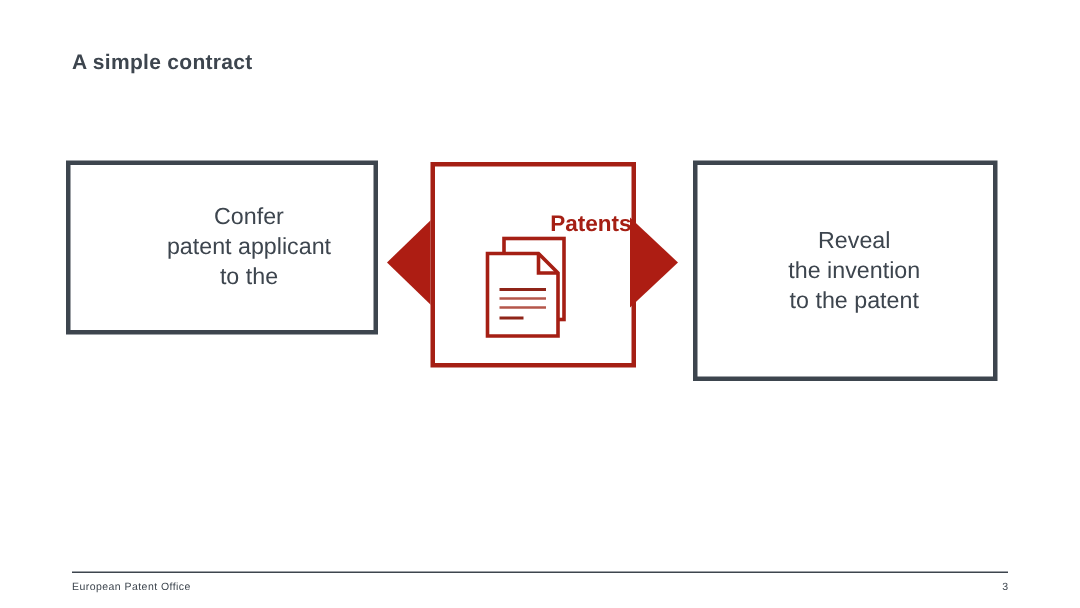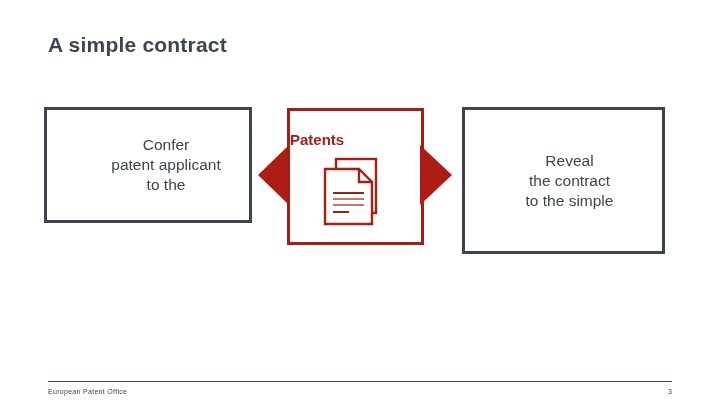--- a/index.html
+++ b/index.html
@@ -17,21 +17,21 @@
     height: 405px;
     background: #ffffff;
     overflow: hidden;
   }
 
   
   #slide-title {
     position: absolute;
     left: 48px;
     top: 33px;
-    font-size: 21px;
+    font-size: 14px;
     font-weight: bold;
     color: #3d454e;
     letter-spacing: 0.2px;
     white-space: nowrap;
   }
 
   
   .flow-box {
     position: absolute;
     box-sizing: border-box;
@@ -72,22 +72,22 @@
     left: 287px;
     top: 108px;
     width: 137px;
     height: 137px;
     display: block;
   }
   #patents-label {
     position: absolute;
     left: 0;
     right: 0;
-    top: 20px;
-    text-align: left;
+    top: 30px;
+    text-align: right;
     font-size: 15px;
     font-weight: bold;
     color: #a51f14;
   }
   #patents-icon-wrap {
     position: absolute;
     left: 0;
     right: 0;
     top: 44px;
     display: flex;
@@ -183,22 +183,22 @@
         <line x1="14" y1="57" x2="30" y2="57" stroke="#8f2418" stroke-width="2"></line>
       </svg>
     </div>
   </div>
 
   <div id="arrow-right" class="arrow"></div>
 
   <div id="box-reveal" class="flow-box slate-box">
     <div class="box-text">
       <span class="line">Reveal</span>
-      <span class="line">the contract</span>
-      <span class="line">to the simple</span>
+      <span class="line">the invention</span>
+      <span class="line">to the patent</span>
     </div>
   </div>
 
   <div id="footer-rule"></div>
   <div id="footer-left">European Patent Office</div>
   <div id="footer-right">3</div>
 
 </div>
 
 </body></html>

